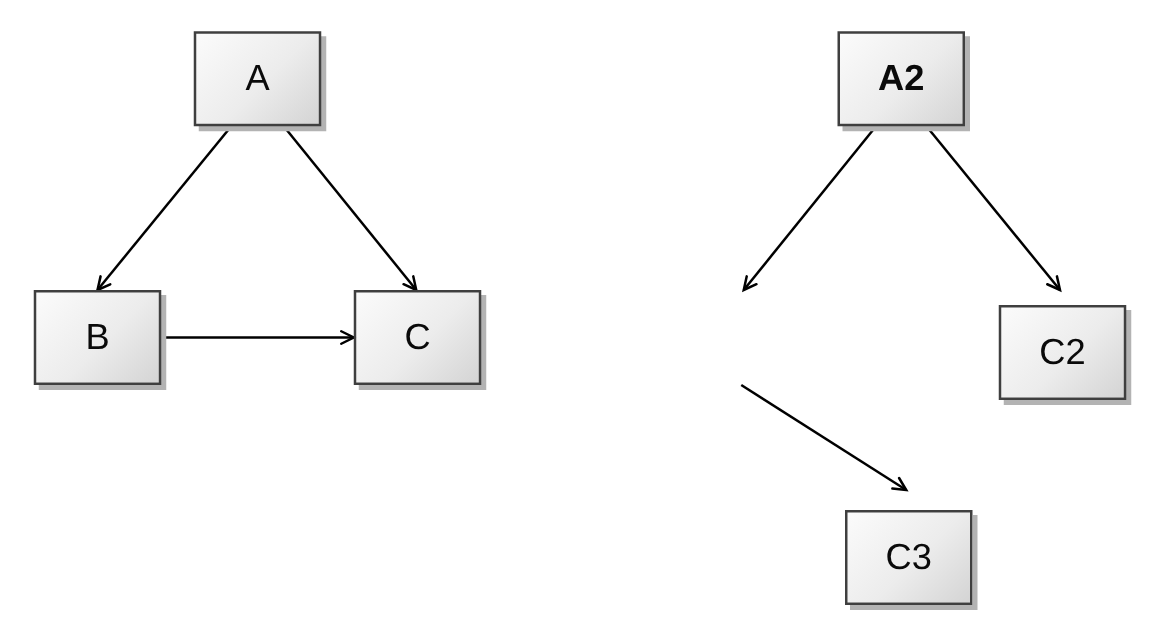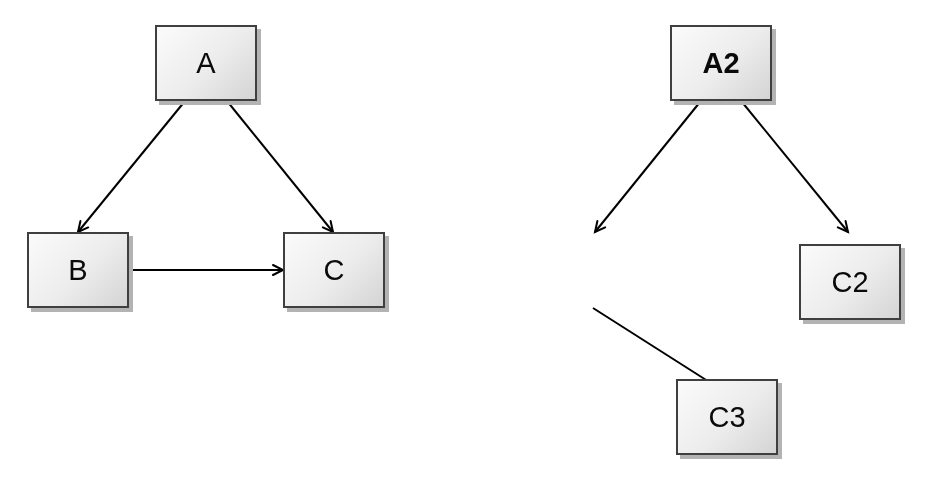--- a/index.html
+++ b/index.html
@@ -41,21 +41,21 @@
   .node-label {
     display: inline-block;
   }
   
   .pos-A  { left: 155px; top: 25px; }
   .pos-B  { left: 27px;  top: 232px; }
   .pos-C  { left: 283px; top: 232px; }
   .pos-A2 { left: 670px; top: 25px; font-weight: bold; }
   .pos-B2 { left: 542px; top: 232px; }
   .pos-C2 { left: 799px; top: 232px; margin-top: 12px; }
-  .pos-C3 { left: 676px; top: 379px; }
+  .pos-C3 { left: 676px; top: 408px; }
 </style>
 </head>
 <body>
 
 <div class="canvas">
 
   <svg class="edges-layer" viewBox="0 0 940 504" xmlns="http://www.w3.org/2000/svg">
     <defs>
       <marker id="openArrow" markerUnits="userSpaceOnUse" markerWidth="18" markerHeight="18" refX="13" refY="8" orient="auto">
         <path d="M3,3 L13,8 L3,13" fill="none" stroke="#000000" stroke-width="2" stroke-linecap="round"></path>

